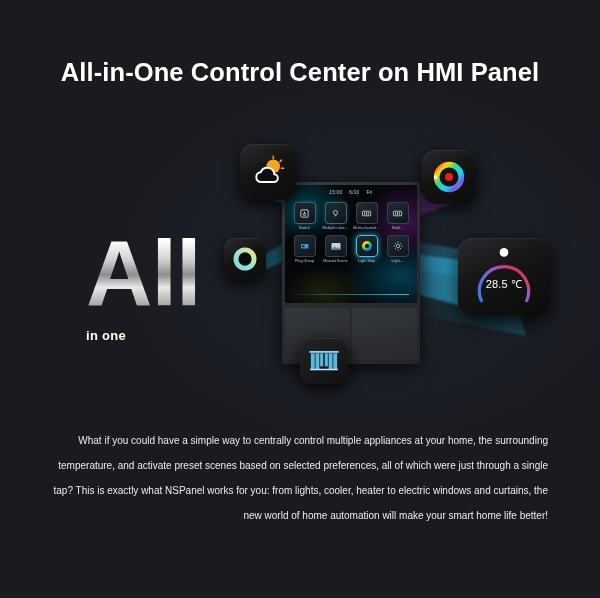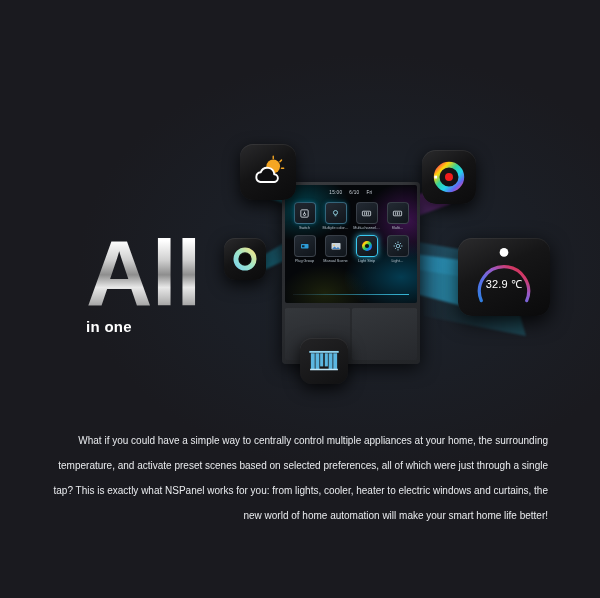--- a/index.html
+++ b/index.html
@@ -59,22 +59,23 @@
         #b4b4b4 82%,
         #6d6d6d 100%);
     -webkit-background-clip: text;
     background-clip: text;
     color: transparent;
     -webkit-text-fill-color: transparent;
     display: block;
   }
   .allinone .small {
     display: block;
+    margin-top: 10px;
     color: #ffffff;
-    font-size: 15px;
+    font-size: 13px;
     font-weight: bold;
     letter-spacing: 0.3px;
   }
 
   
   .device-stage {
     position: absolute;
     left: 210px;
     top: 130px;
     width: 380px;
@@ -250,20 +251,21 @@
     color: #e9ebee;
     font-size: 10px;
     line-height: 25px;
   }
 </style>
 </head>
 <body>
 
 <div class="page">
 
+  <div class="hero-title">All-in-One Control Center on HMI Panel</div>
 
   <div class="allinone">
     <span class="big">All</span>
     <span class="small">in one</span>
   </div>
 
   <div class="device-stage">
 
     <svg class="beam" width="380" height="290" viewBox="0 0 380 290" style="left:0;top:0;">
       <defs>
@@ -486,20 +488,20 @@
             <stop offset="0%" stop-color="#2f7fe0"></stop>
             <stop offset="35%" stop-color="#5d6fe8"></stop>
             <stop offset="60%" stop-color="#9b59c6"></stop>
             <stop offset="80%" stop-color="#d03a6a"></stop>
             <stop offset="100%" stop-color="#d7263d"></stop>
           </linearGradient>
         </defs>
         <path d="M16 62 A26 26 0 1 1 64 62" fill="none" stroke="url(#arcg)" stroke-width="3.4" stroke-linecap="round"></path>
         <circle cx="40" cy="11" r="4.6" fill="#ffffff"></circle>
       </svg>
-      <span class="thermo-val">32.9 ℃</span>
+      <span class="thermo-val">28.5 ℃</span>
     </div>
 
   </div>
 
   <div class="blurb">What if you could have a simple way to centrally control multiple appliances at your home, the surrounding temperature, and activate preset scenes based on selected preferences, all of which were just through a single tap? This is exactly what NSPanel works for you: from lights, cooler, heater to electric windows and curtains, the new world of home automation will make your smart home life better!</div>
 
 </div>
 
 </body></html>

